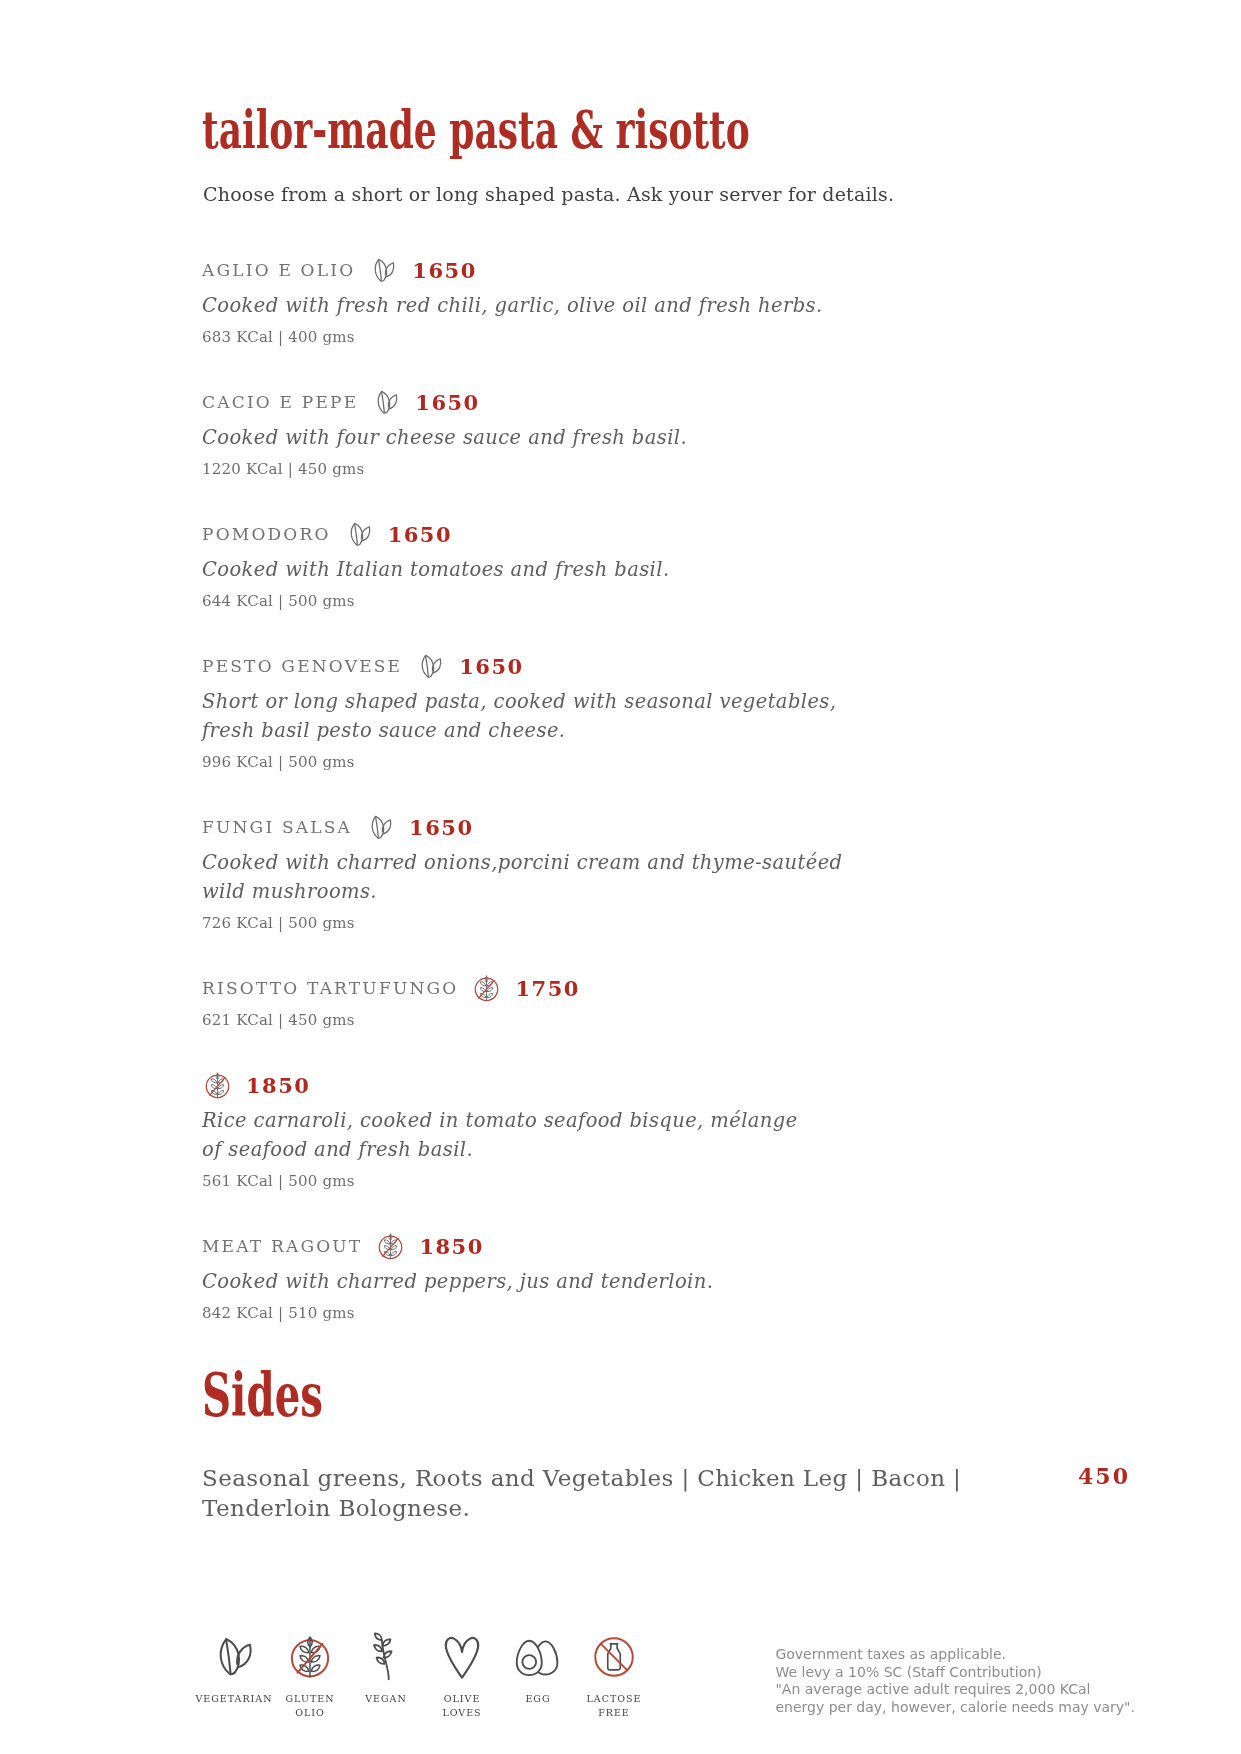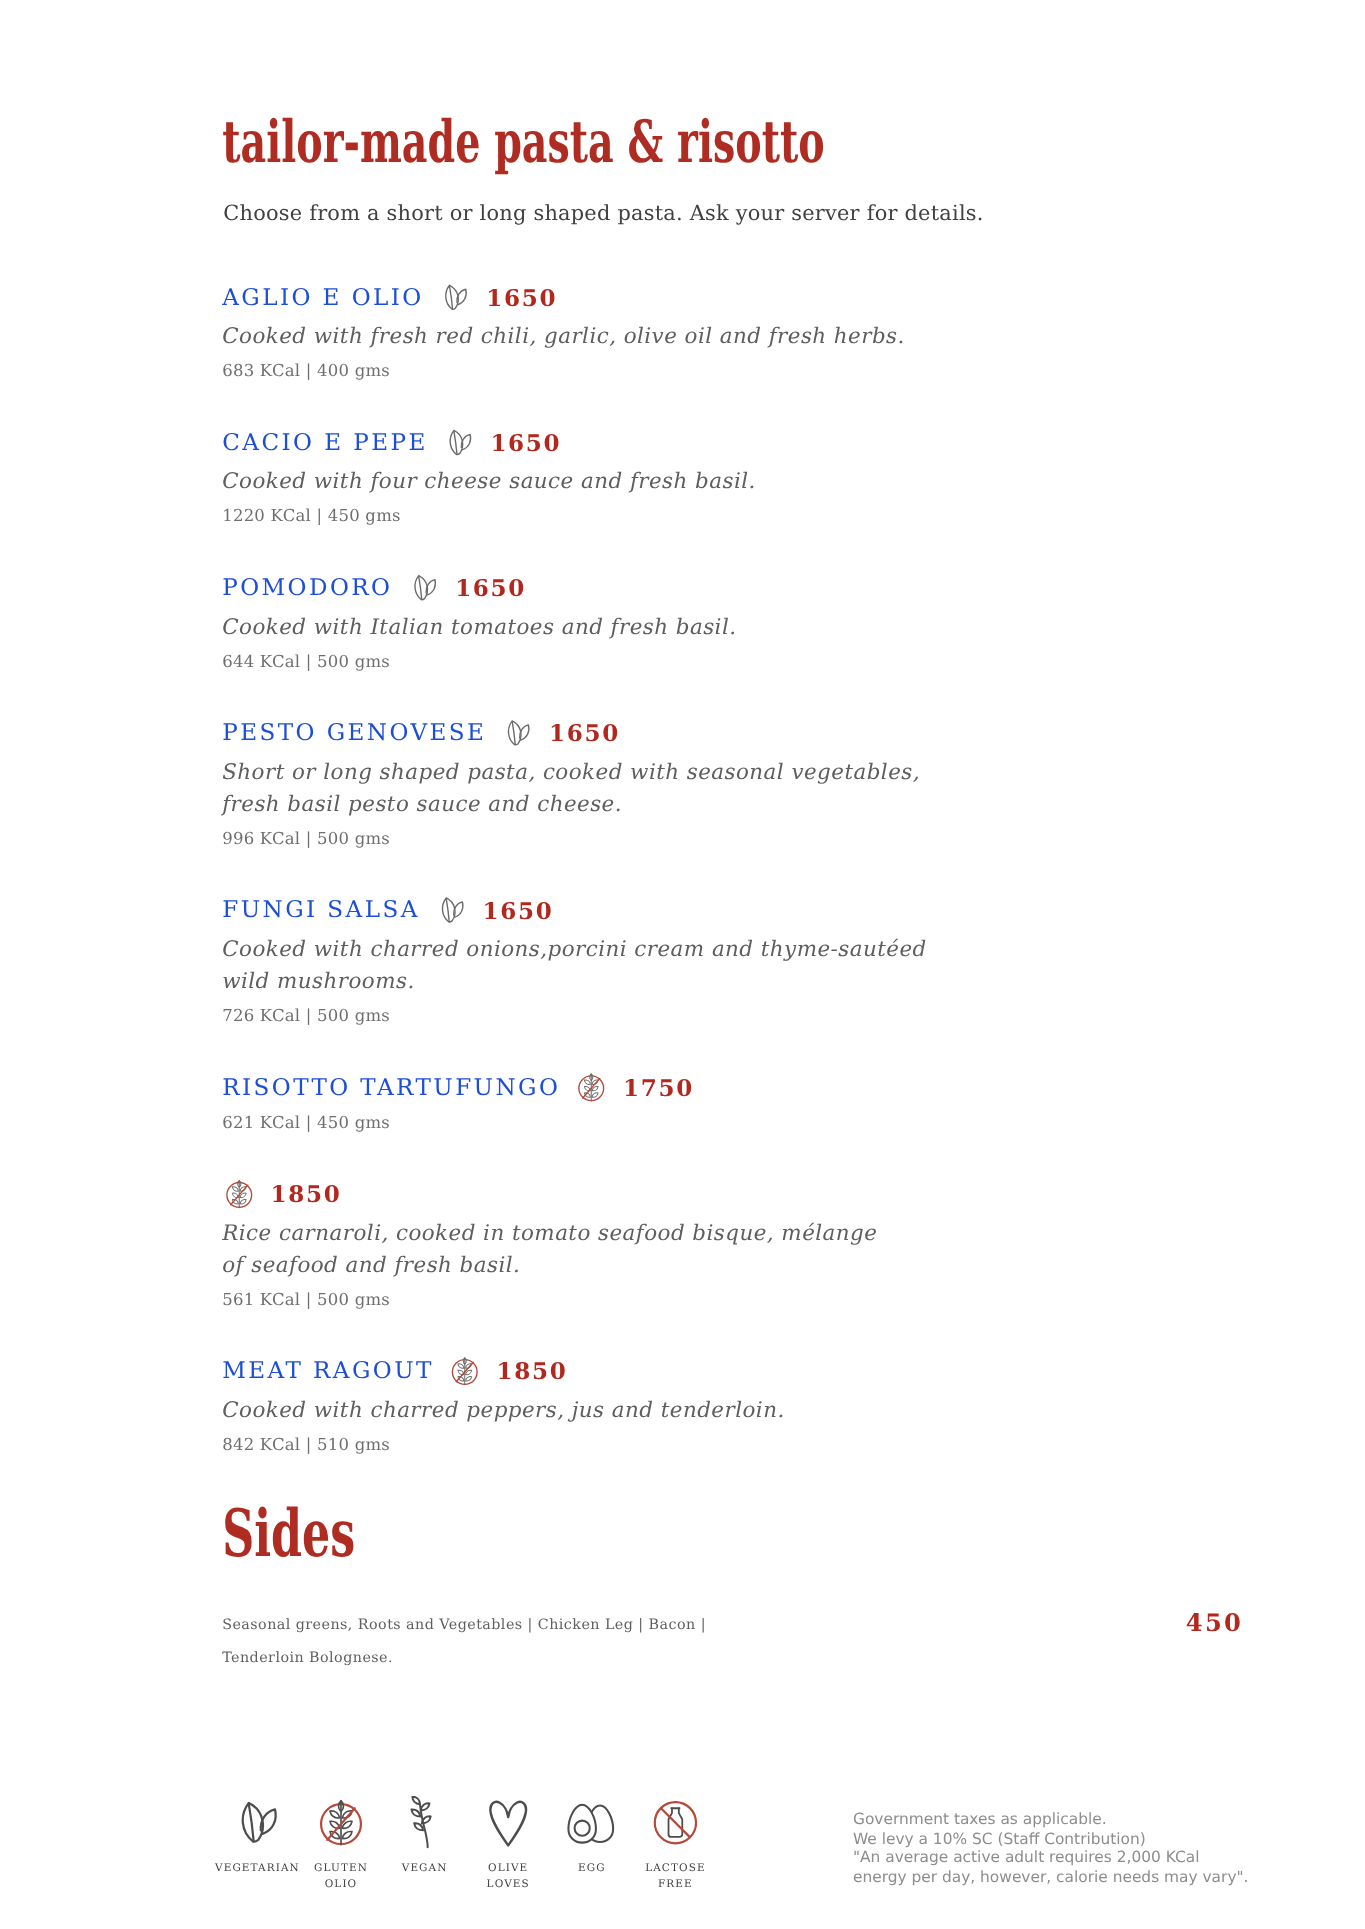--- a/index.html
+++ b/index.html
@@ -37,23 +37,23 @@
   .items{
     margin:50px 0 0 202px;
     width:740px;
   }
   .item{margin-bottom:41px;}
   .item-head{
     display:flex;align-items:center;gap:13px;
     height:30px;margin-bottom:6px;
   }
   .item-name{
-    font-size:21px;
+    font-size:17px;
     letter-spacing:2.2px;
-    color:#1d4ed8;
+    color:#737373;
   }
   .item-icon{
     width:31px;height:31px;flex:0 0 auto;
     color:#6b6b6b;
   }
   .item-price{
     font-weight:700;
     font-size:21px;
     letter-spacing:1.5px;
     color:var(--price);
@@ -85,21 +85,21 @@
     white-space:nowrap;
   }
   .sides-row{
     margin:38px 0 0 202px;
     width:928px;
     display:flex;
     align-items:flex-start;
   }
   .sides-desc{
     width:780px;
-    font-size:13px;
+    font-size:23px;
     line-height:30px;
     letter-spacing:0.4px;
     color:#5d5e5f;
     white-space:pre-line;
   }
   .sides-price{
     margin-left:auto;
     font-weight:700;
     font-size:22px;
     letter-spacing:2px;

